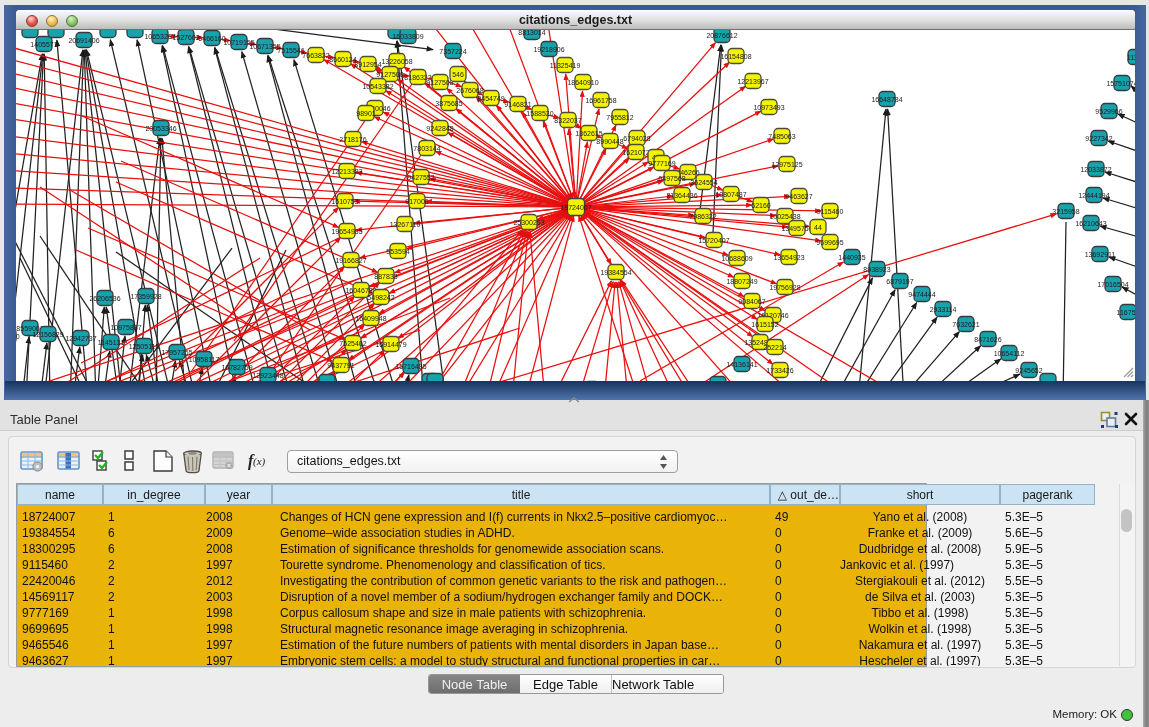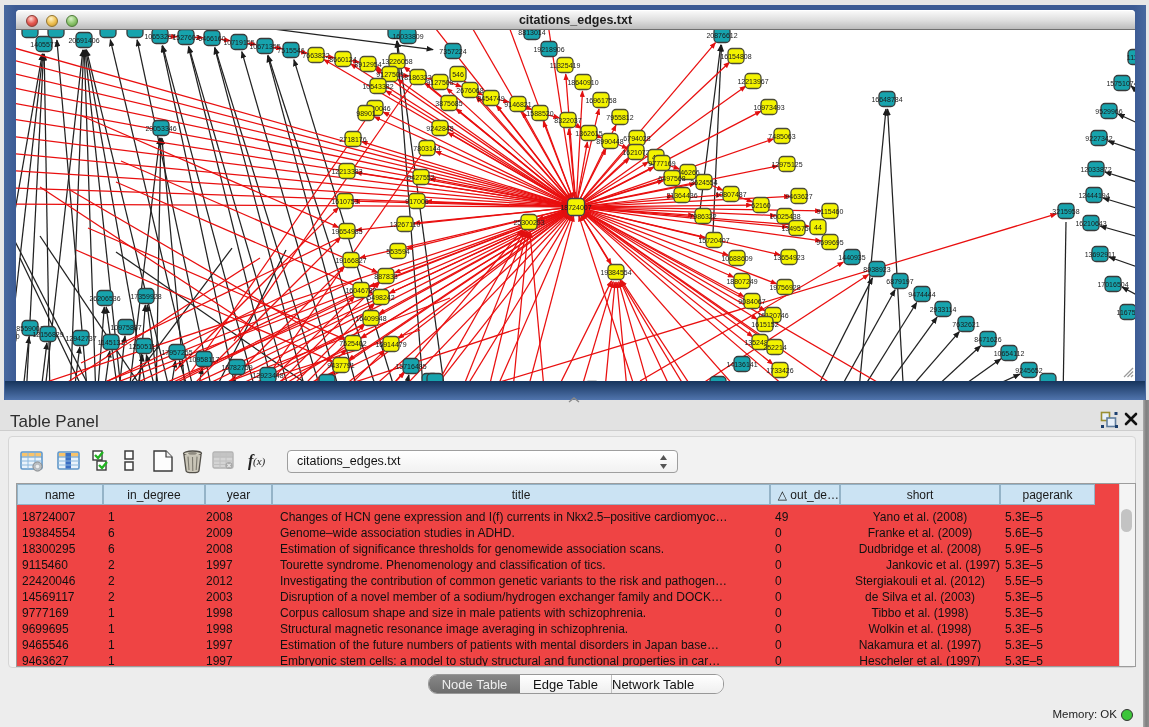--- a/index.html
+++ b/index.html
@@ -551,21 +551,21 @@
     <g stroke="#9a9a9a" stroke-width="1.2">
       <line x1="1124" y1="377" x2="1133" y2="368"></line>
       <line x1="1127.5" y1="377" x2="1133" y2="371.5"></line>
       <line x1="1131" y1="377" x2="1133" y2="375"></line>
     </g>
   </svg>
 <div style="position:absolute;left:0;top:400px;width:1149px;height:31px;background:#e2e2e2;border-bottom:1px solid #cdcdcd"></div>
 <svg width="14" height="6" viewBox="0 0 14 6" style="position:absolute;left:567px;top:397px">
     <path d="M2,5 L7,1 L12,5" fill="none" stroke="#8a8a8a" stroke-width="1.4"></path>
   </svg>
-<div style="position:absolute;left:10px;top:412px;font-size:17px;color:#2e2e2e">Table Panel</div>
+<div style="position:absolute;left:10px;top:412px;font-size:13px;color:#2e2e2e">Table Panel</div>
 <svg width="20" height="18" viewBox="0 0 20 18" style="position:absolute;left:1100px;top:411px">
     <rect x="1.5" y="1.5" width="8" height="8" fill="#e8f0fa" stroke="#9a8f33" stroke-width="1.6"></rect>
     <rect x="7" y="7" width="8.5" height="8.5" fill="#e8f0fa" stroke="#5f7d9e" stroke-width="1.6"></rect>
     <rect x="14.5" y="1" width="3" height="3" fill="#1c3f6e"></rect>
     <rect x="1" y="14" width="3" height="3" fill="#1c3f6e"></rect>
     <rect x="15" y="14" width="3" height="3" fill="#1c3f6e"></rect>
   </svg>
 <svg width="14" height="14" viewBox="0 0 14 14" style="position:absolute;left:1124px;top:412px">
     <path d="M2,2 L12,12 M12,2 L2,12" stroke="#111" stroke-width="2.6" stroke-linecap="round"></path>
   </svg>
@@ -626,21 +626,21 @@
   <circle cx="17" cy="14.5" r="3.6" fill="#9e9e9e"></circle>
       <path d="M15.4,12.9 l3.2,3.2 M18.6,12.9 l-3.2,3.2" stroke="#e8e8e8" stroke-width="1.2"></path>
  </g>
  <text x="228" y="17" font-family="Liberation Serif,serif" font-style="italic" font-weight="bold" font-size="16" fill="#222">f</text>
  <text x="233" y="16" font-family="Liberation Serif,serif" font-style="italic" font-size="11" fill="#222">(x)</text>
 </svg>
 <div style="position:absolute;left:287px;top:450px;width:391px;height:23px;background:linear-gradient(#ffffff,#f1f1f1);border:1px solid #9e9e9e;border-radius:4px;font-size:12.5px;color:#111;line-height:21px;padding-left:9px">citations_edges.txt<svg width="9" height="14" viewBox="0 0 9 14" style="position:absolute;right:9px;top:4px">
       <path d="M4.5,0 L8,5 L1,5 z" fill="#555"></path>
       <path d="M4.5,14 L8,9 L1,9 z" fill="#555"></path>
     </svg></div>
-<div style="position:absolute;left:16px;top:483px;width:1120px;height:184px;background:#ef4444;border:1px solid #9c9c9c">
+<div style="position:absolute;left:16px;top:483px;width:911px;height:184px;background:#eab308;border:1px solid #9c9c9c">
     <div style="position:absolute;left:0;top:0;width:1118px;height:182px;overflow:hidden">
       <div style="position:absolute;left:0px;top:0;width:86px;height:21px;background:#cbe3f3;border:1px solid #94b3c7;box-sizing:border-box;text-align:center;line-height:20px;font-size:12px;color:#1a1a1a">name</div>
       <div style="position:absolute;left:86px;top:0;width:102px;height:21px;background:#cbe3f3;border:1px solid #94b3c7;box-sizing:border-box;text-align:center;line-height:20px;font-size:12px;color:#1a1a1a">in_degree</div>
       <div style="position:absolute;left:188px;top:0;width:67px;height:21px;background:#cbe3f3;border:1px solid #94b3c7;box-sizing:border-box;text-align:center;line-height:20px;font-size:12px;color:#1a1a1a">year</div>
       <div style="position:absolute;left:255px;top:0;width:498px;height:21px;background:#cbe3f3;border:1px solid #94b3c7;box-sizing:border-box;text-align:center;line-height:20px;font-size:12px;color:#1a1a1a">title</div>
       <div style="position:absolute;left:753px;top:0;width:70px;height:21px;background:#cbe3f3;border:1px solid #94b3c7;box-sizing:border-box;text-align:right;line-height:20px;font-size:12px;color:#1a1a1a">△ out_de…</div>
       <div style="position:absolute;left:823px;top:0;width:160px;height:21px;background:#cbe3f3;border:1px solid #94b3c7;box-sizing:border-box;text-align:center;line-height:20px;font-size:12px;color:#1a1a1a">short</div>
       <div style="position:absolute;left:983px;top:0;width:95px;height:21px;background:#cbe3f3;border:1px solid #94b3c7;box-sizing:border-box;text-align:center;line-height:20px;font-size:12px;color:#1a1a1a">pagerank</div>
       <div style="position:absolute;left:5px;top:26px;font-size:12px;white-space:nowrap;color:#111">18724007</div>
       <div style="position:absolute;left:91px;top:26px;font-size:12px;white-space:nowrap;color:#111">1</div>
@@ -661,21 +661,21 @@
       <div style="position:absolute;left:189px;top:58px;font-size:12px;white-space:nowrap;color:#111">2008</div>
       <div style="position:absolute;left:263px;top:58px;font-size:12px;white-space:nowrap;color:#111">Estimation of significance thresholds for genomewide association scans.</div>
       <div style="position:absolute;left:758px;top:58px;font-size:12px;white-space:nowrap;color:#111">0</div>
       <div style="position:absolute;left:823px;top:58px;width:160px;text-align:center;font-size:12px;white-space:nowrap;color:#111">Dudbridge et al. (2008)</div>
       <div style="position:absolute;left:988px;top:58px;font-size:12px;white-space:nowrap;color:#111">5.9E–5</div>
       <div style="position:absolute;left:5px;top:74px;font-size:12px;white-space:nowrap;color:#111">9115460</div>
       <div style="position:absolute;left:91px;top:74px;font-size:12px;white-space:nowrap;color:#111">2</div>
       <div style="position:absolute;left:189px;top:74px;font-size:12px;white-space:nowrap;color:#111">1997</div>
       <div style="position:absolute;left:263px;top:74px;font-size:12px;white-space:nowrap;color:#111">Tourette syndrome. Phenomenology and classification of tics.</div>
       <div style="position:absolute;left:758px;top:74px;font-size:12px;white-space:nowrap;color:#111">0</div>
-      <div style="position:absolute;left:823px;top:74px;width:160px;text-align:right;font-size:12px;white-space:nowrap;color:#111">Jankovic et al. (1997)</div>
+      <div style="position:absolute;left:823px;top:74px;width:160px;text-align:left;font-size:12px;white-space:nowrap;color:#111">Jankovic et al. (1997)</div>
       <div style="position:absolute;left:988px;top:74px;font-size:12px;white-space:nowrap;color:#111">5.3E–5</div>
       <div style="position:absolute;left:5px;top:90px;font-size:12px;white-space:nowrap;color:#111">22420046</div>
       <div style="position:absolute;left:91px;top:90px;font-size:12px;white-space:nowrap;color:#111">2</div>
       <div style="position:absolute;left:189px;top:90px;font-size:12px;white-space:nowrap;color:#111">2012</div>
       <div style="position:absolute;left:263px;top:90px;font-size:12px;white-space:nowrap;color:#111">Investigating the contribution of common genetic variants to the risk and pathogen…</div>
       <div style="position:absolute;left:758px;top:90px;font-size:12px;white-space:nowrap;color:#111">0</div>
       <div style="position:absolute;left:823px;top:90px;width:160px;text-align:center;font-size:12px;white-space:nowrap;color:#111">Stergiakouli et al. (2012)</div>
       <div style="position:absolute;left:988px;top:90px;font-size:12px;white-space:nowrap;color:#111">5.5E–5</div>
       <div style="position:absolute;left:5px;top:106px;font-size:12px;white-space:nowrap;color:#111">14569117</div>
       <div style="position:absolute;left:91px;top:106px;font-size:12px;white-space:nowrap;color:#111">2</div>
@@ -709,19 +709,19 @@
       <div style="position:absolute;left:91px;top:170px;font-size:12px;white-space:nowrap;color:#111">1</div>
       <div style="position:absolute;left:189px;top:170px;font-size:12px;white-space:nowrap;color:#111">1997</div>
       <div style="position:absolute;left:263px;top:170px;font-size:12px;white-space:nowrap;color:#111">Embryonic stem cells: a model to study structural and functional properties in car…</div>
       <div style="position:absolute;left:758px;top:170px;font-size:12px;white-space:nowrap;color:#111">0</div>
       <div style="position:absolute;left:823px;top:170px;width:160px;text-align:center;font-size:12px;white-space:nowrap;color:#111">Hescheler et al. (1997)</div>
       <div style="position:absolute;left:988px;top:170px;font-size:12px;white-space:nowrap;color:#111">5.3E–5</div>
     </div>
     <div style="position:absolute;left:1102px;top:0px;width:16px;height:182px;background:#f4f4f4;border-left:1px solid #d9d9d9"></div>
     <div style="position:absolute;left:1104px;top:25px;width:11px;height:23px;background:#c3c3c3;border-radius:6px"></div>
   </div>
-<div style="position:absolute;left:428px;top:674px;width:296px;height:20px;border:1px solid #989898;border-radius:9px;overflow:hidden;background:#fff">
+<div style="position:absolute;left:428px;top:674px;width:296px;height:20px;border:1px solid #989898;border-radius:3px;overflow:hidden;background:#fff">
     <div style="position:absolute;left:0;top:0;width:91px;height:20px;background:linear-gradient(#888,#6a6a6a);color:#efefef;text-align:center;font-size:13px;line-height:19px">Node Table</div>
     <div style="position:absolute;left:91px;top:0;width:91px;height:20px;background:linear-gradient(#fff,#ededed);color:#111;text-align:center;font-size:13px;line-height:19px">Edge Table</div>
     <div style="position:absolute;left:182px;top:0;width:114px;height:20px;background:linear-gradient(#fff,#ededed);color:#111;font-size:13px;line-height:19px;border-left:1px solid #c0c0c0">Network Table</div>
   </div>
 <div style="position:absolute;left:962px;top:708px;width:155px;text-align:right;font-size:11.5px;color:#222">Memory: OK</div>
 <div style="position:absolute;left:1121px;top:709px;width:12px;height:12px;border-radius:50%;background:#3dc63a;border:1.5px solid #333"></div>
 <div style="position:absolute;left:1143px;top:400px;width:6px;height:327px;background:linear-gradient(90deg,#ababab,#808080 50%,#8d8d8d)"></div>
 </body></html>

